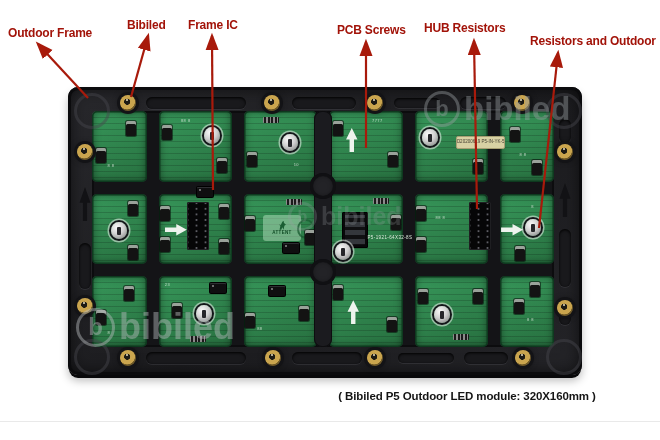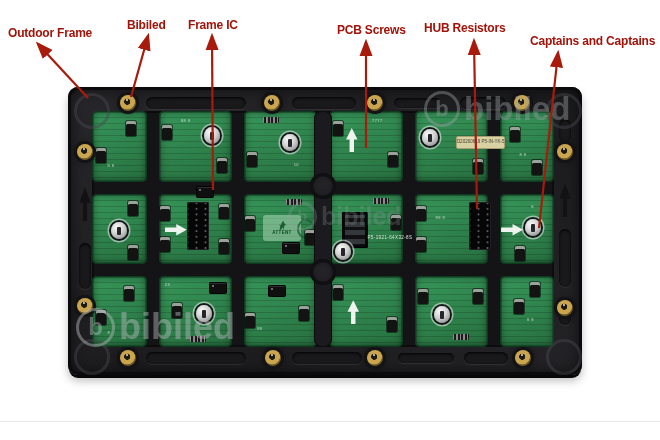--- a/index.html
+++ b/index.html
@@ -272,31 +272,32 @@
       </span>
     <span>bibiled</span>
   </div>
 
   <div id="labels-layer">
       <div class="anno-label" style="left: 8px; top: 26px;">Outdoor Frame</div>
       <div class="anno-label" style="left: 127px; top: 18px;">Bibiled</div>
       <div class="anno-label" style="left: 188px; top: 18px;">Frame IC</div>
       <div class="anno-label" style="left: 337px; top: 23px;">PCB Screws</div>
       <div class="anno-label" style="left: 424px; top: 21px;">HUB Resistors</div>
-      <div class="anno-label" style="left: 530px; top: 34px;">Captains and Captains</div>
+      <div class="anno-label" style="left: 530px; top: 34px;">Resistors and Outdoor</div>
     </div>
 
   <svg id="arrows">
     <defs>
       <marker id="ah" markerWidth="9" markerHeight="8" refX="6.5" refY="3" orient="auto">
         <path d="M0,0 L8,3 L0,6 z" fill="#a81a0b"></path>
       </marker>
     </defs>
   <line x1="88" y1="98" x2="38" y2="44" stroke="#a81a0b" stroke-width="2.2" marker-end="url(#ah)"></line>
       <line x1="131" y1="97" x2="148" y2="36" stroke="#a81a0b" stroke-width="2.2" marker-end="url(#ah)"></line>
       <line x1="213" y1="190" x2="212" y2="36" stroke="#a81a0b" stroke-width="2.2" marker-end="url(#ah)"></line>
       <line x1="366" y1="148" x2="366" y2="42" stroke="#a81a0b" stroke-width="2.2" marker-end="url(#ah)"></line>
       <line x1="477" y1="209" x2="474" y2="41" stroke="#a81a0b" stroke-width="2.2" marker-end="url(#ah)"></line>
       <line x1="539" y1="228" x2="558" y2="53" stroke="#a81a0b" stroke-width="2.2" marker-end="url(#ah)"></line>
     </svg>
 
+  <div id="caption">( Bibiled P5 Outdoor LED module: 320X160mm )</div>
   <div id="divider"></div>
 </div>
 
 </body></html>

